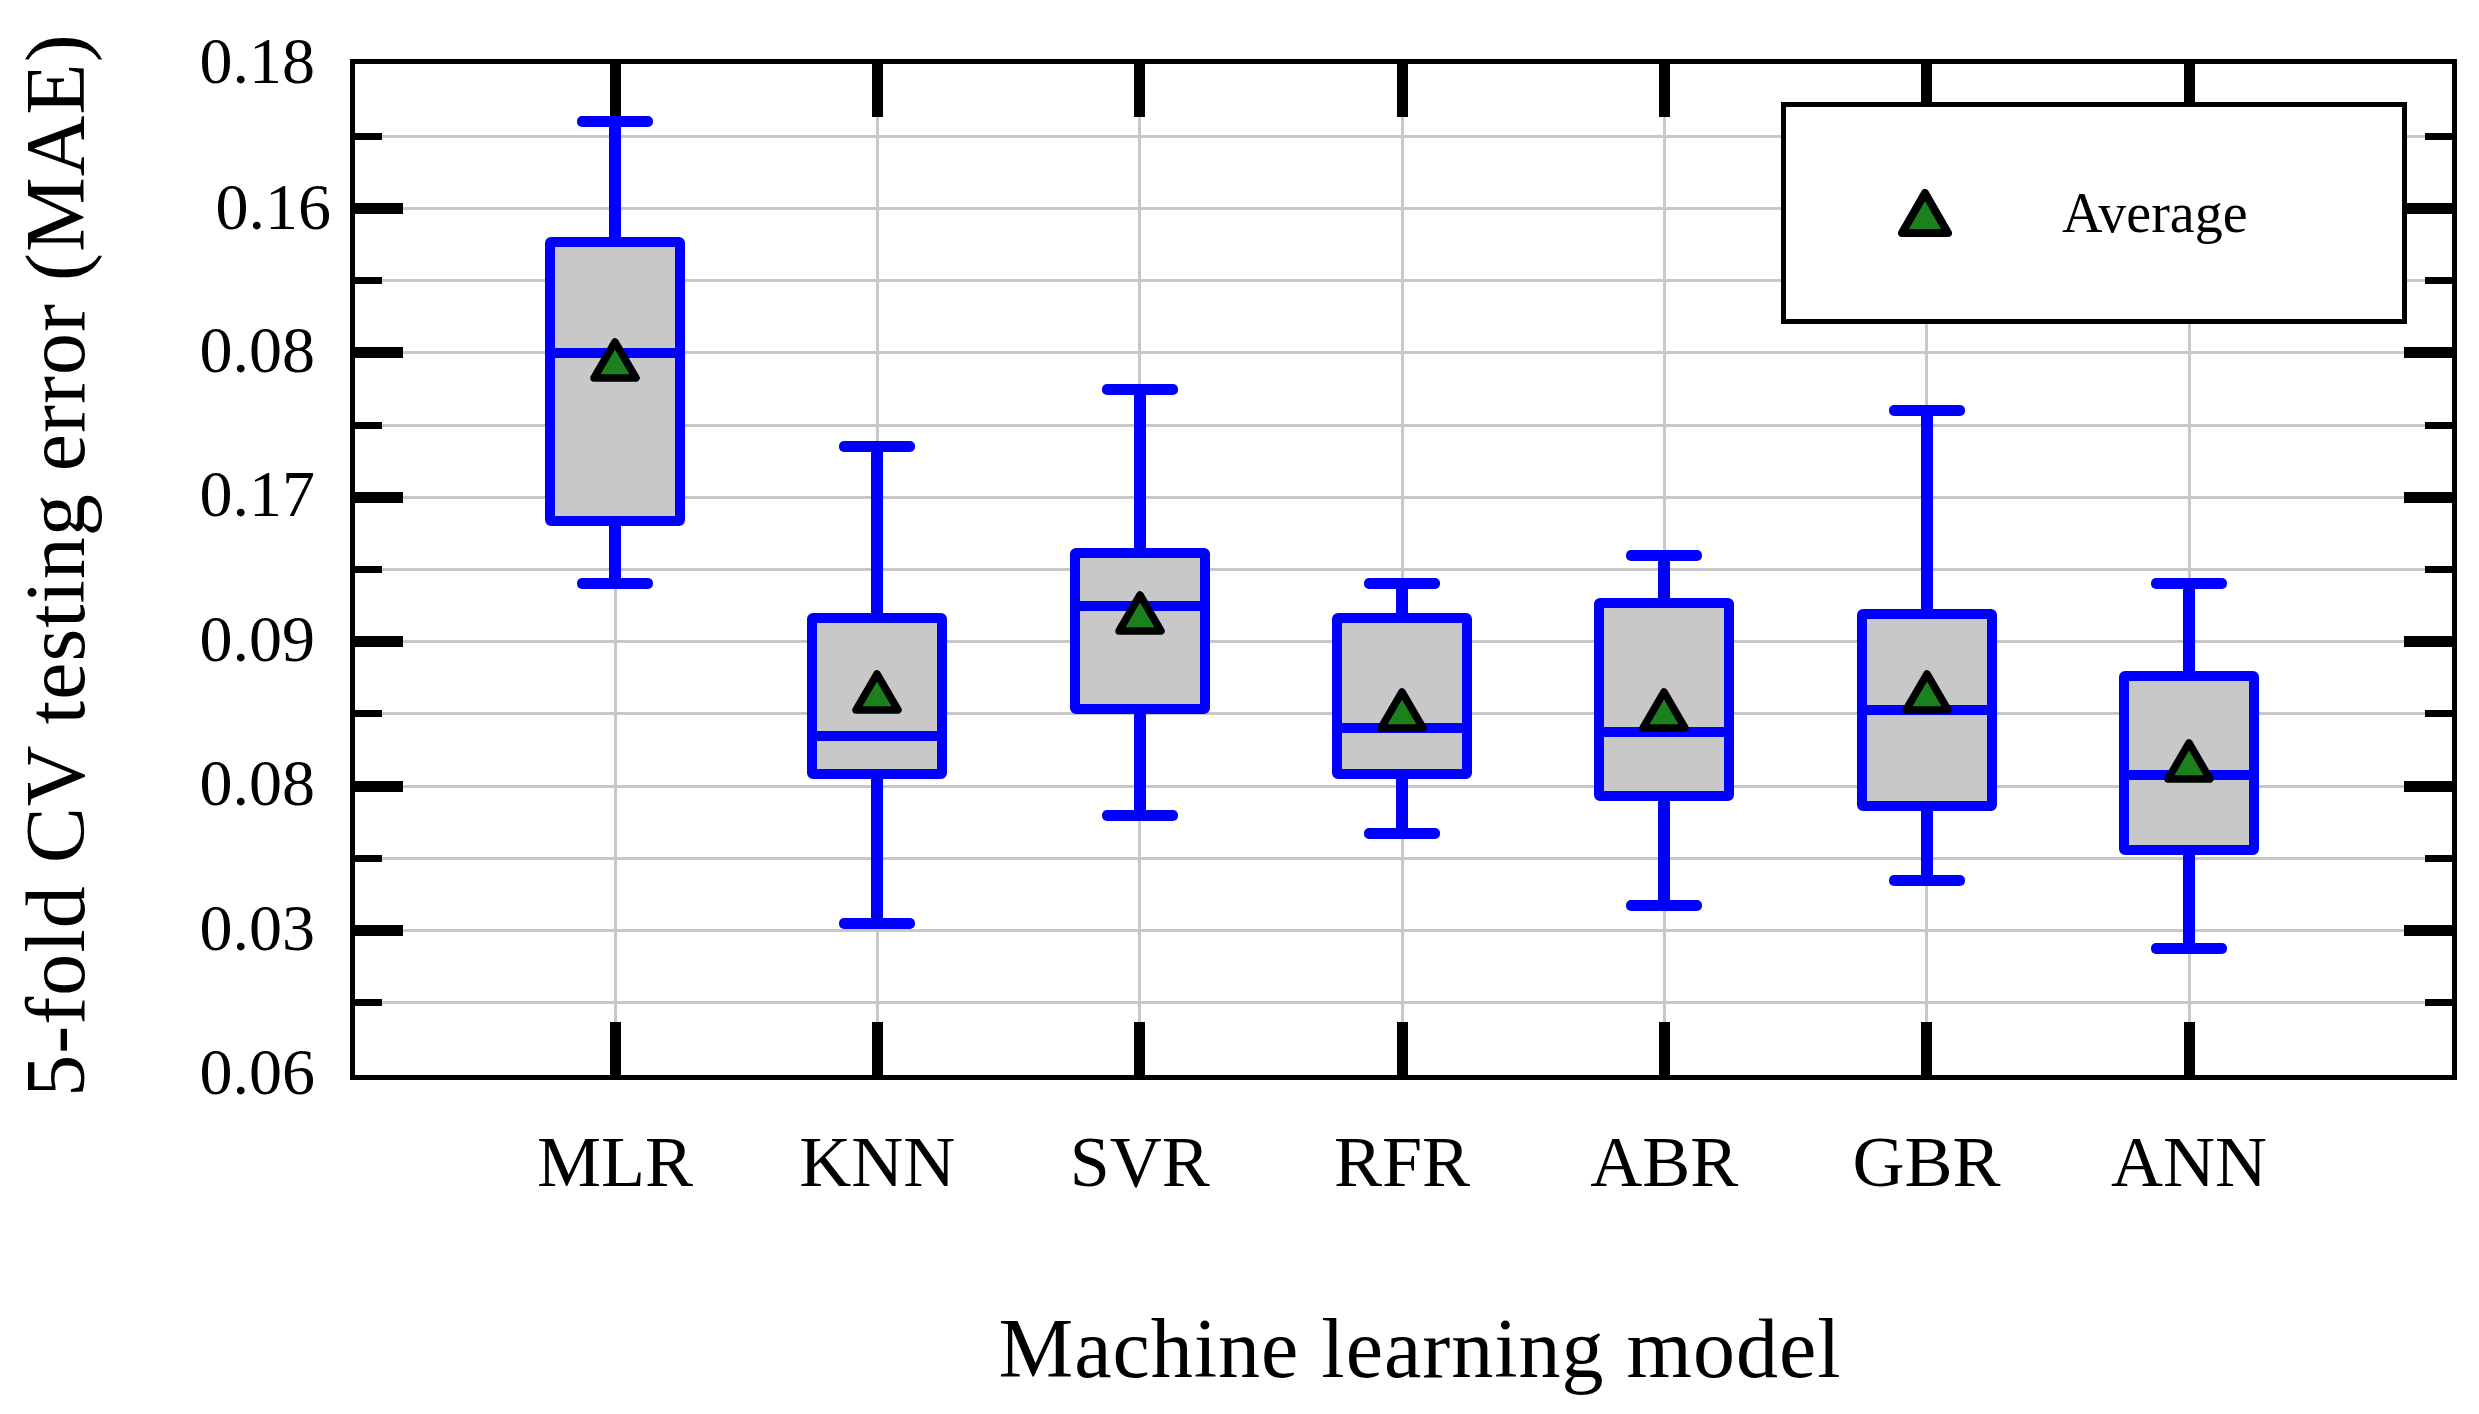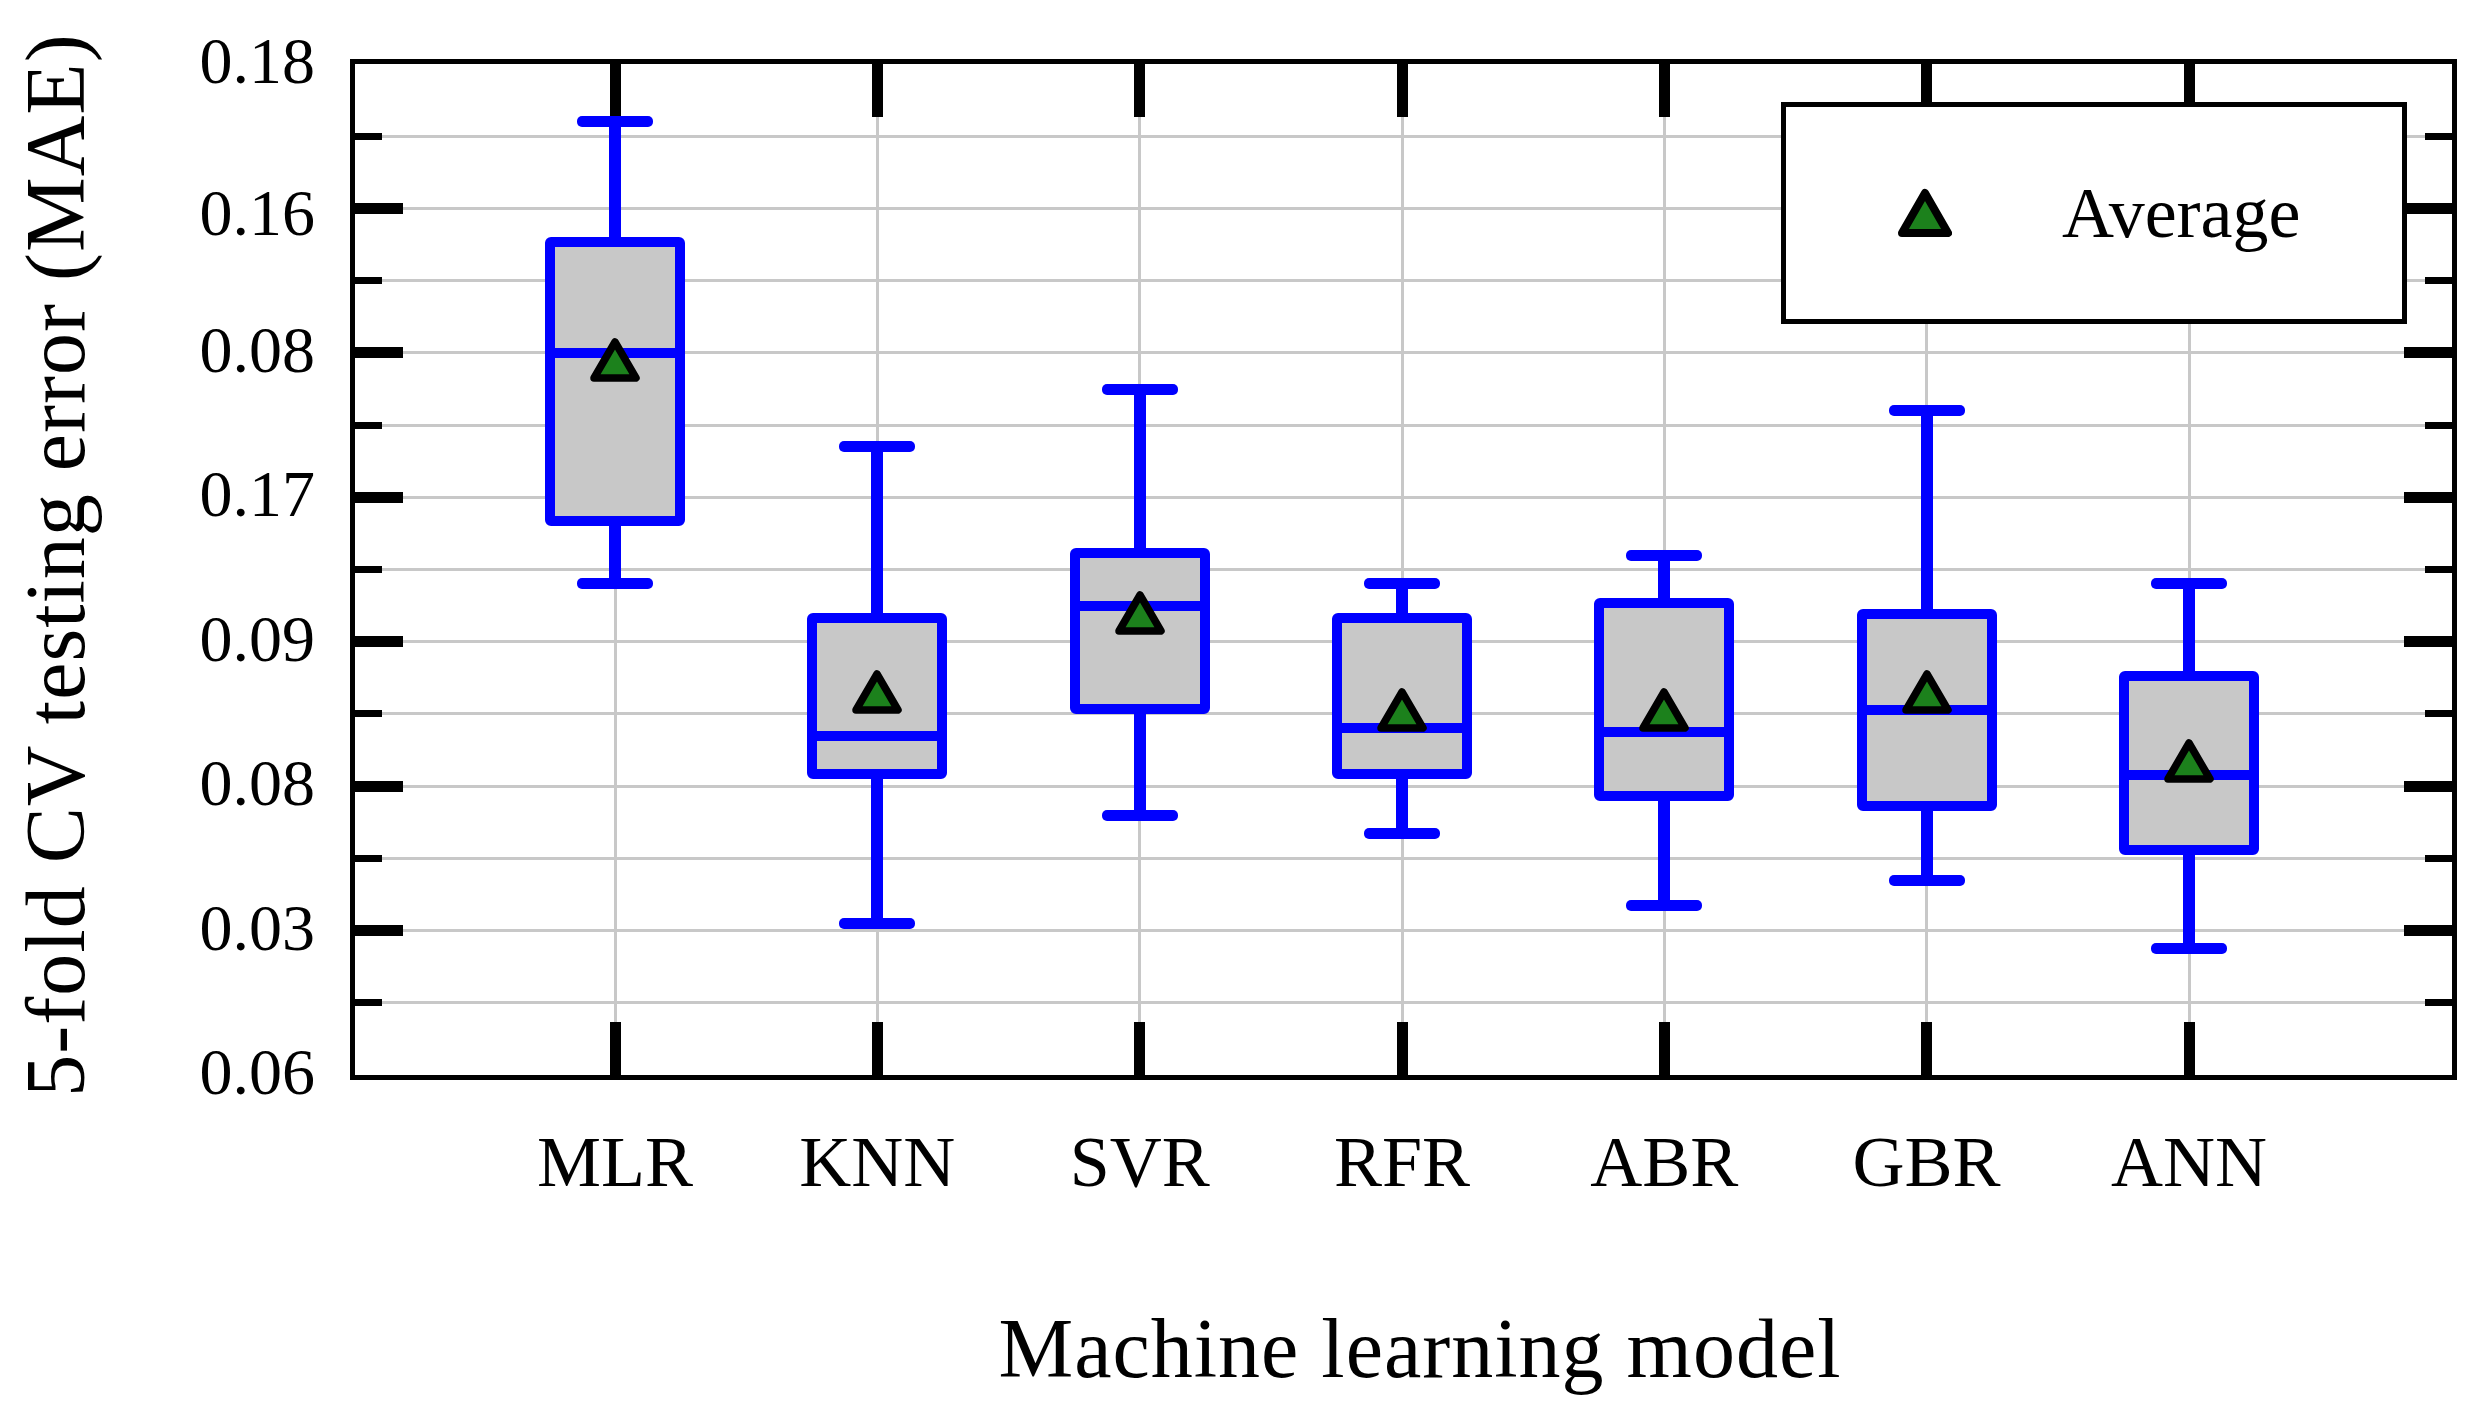--- a/index.html
+++ b/index.html
@@ -26,37 +26,37 @@
   }
   .cat-label{
     position:absolute;transform:translate(-50%,-50%);font-size:72px;white-space:nowrap;
   }
   .legend{
     position:absolute;left:1781px;top:102px;width:626px;height:222px;
     background:#ffffff;border:5px solid #000;box-sizing:border-box;
     display:flex;align-items:center;z-index:20;
   }
   .legend svg{margin-left:112px;flex:none;}
-  .legend-label{margin-left:110px;font-size:72px;white-space:nowrap;}
+  .legend-label{margin-left:110px;font-size:56px;white-space:nowrap;}
 </style>
 </head>
 <body>
 
 <div id="figure">
 
   <div class="ytitle">5-fold CV testing error (MAE)</div>
 
   <div id="ytick-labels">
       <div class="ytick-label" style="top: 1075px;">0.06</div>
       <div class="ytick-label" style="top: 930.6px;">0.03</div>
       <div class="ytick-label" style="top: 786.1px;">0.08</div>
       <div class="ytick-label" style="top: 641.7px;">0.09</div>
       <div class="ytick-label" style="top: 497.3px;">0.17</div>
       <div class="ytick-label" style="top: 352.9px;">0.08</div>
-      <div class="ytick-label" style="top: 216px;">0.16</div>
+      <div class="ytick-label" style="top: 210px; padding-left: 16px;">0.16</div>
       <div class="ytick-label" style="top: 64px;">0.18</div>
     </div>
 
   <div class="plot" id="plot-area">
       <div style="position: absolute; left: 0px; width: 100%; height: 3px; top: 937.3px; background: rgb(200, 200, 200); z-index: 1;"></div>
       <div style="position: absolute; left: 0px; width: 100%; height: 3px; top: 865.1px; background: rgb(200, 200, 200); z-index: 1;"></div>
       <div style="position: absolute; left: 0px; width: 100%; height: 3px; top: 792.9px; background: rgb(200, 200, 200); z-index: 1;"></div>
       <div style="position: absolute; left: 0px; width: 100%; height: 3px; top: 720.6px; background: rgb(200, 200, 200); z-index: 1;"></div>
       <div style="position: absolute; left: 0px; width: 100%; height: 3px; top: 648.4px; background: rgb(200, 200, 200); z-index: 1;"></div>
       <div style="position: absolute; left: 0px; width: 100%; height: 3px; top: 576.2px; background: rgb(200, 200, 200); z-index: 1;"></div>

